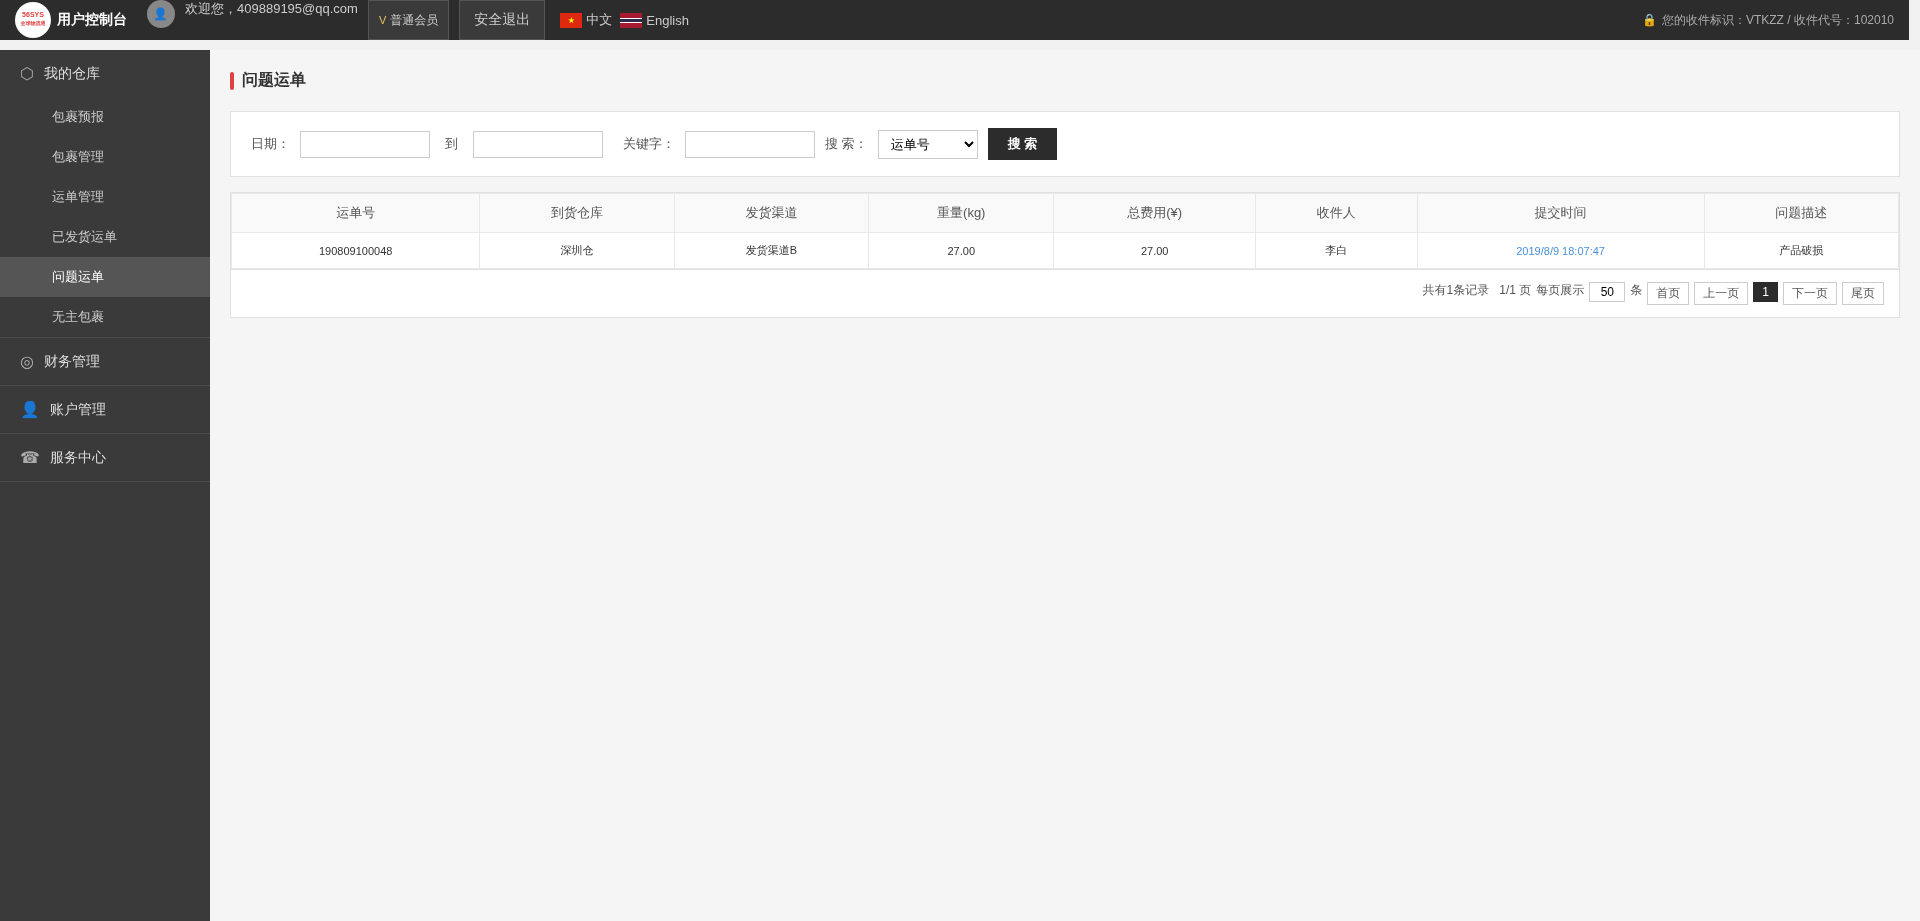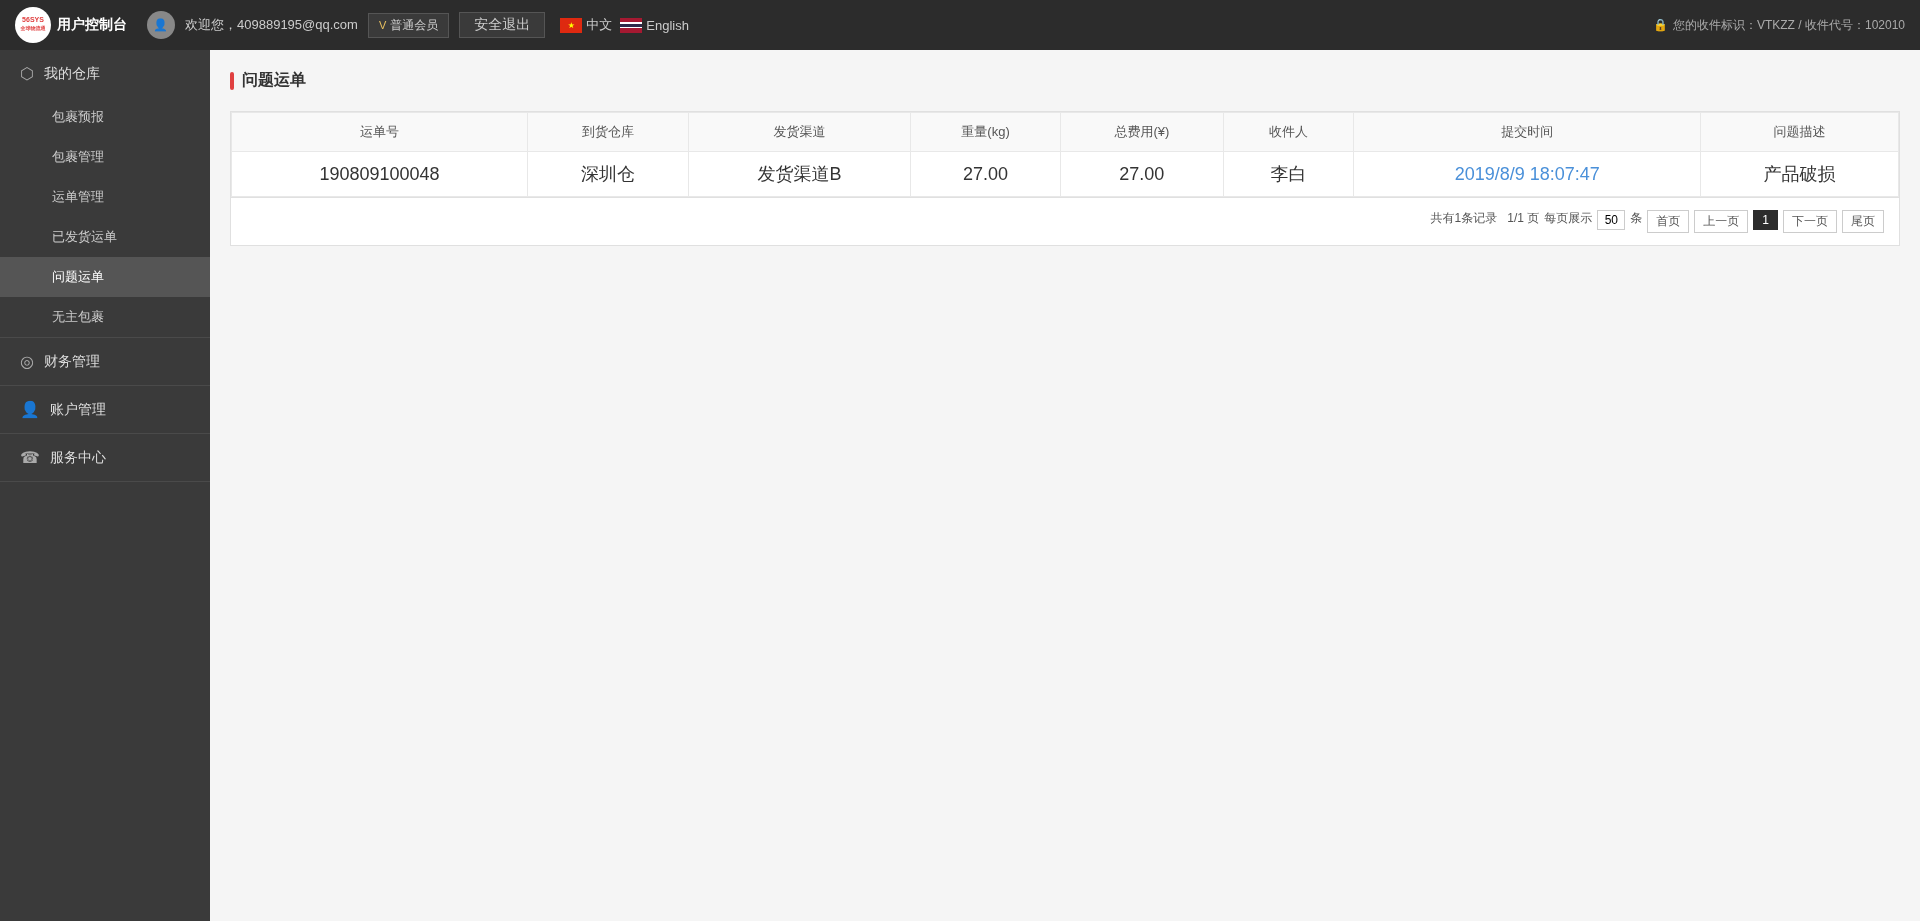--- a/index.html
+++ b/index.html
@@ -1,28 +1,27 @@
 <!DOCTYPE html>
 <html><head>
   <meta charset="utf-8">
   <style>
     * { box-sizing: border-box; margin: 0; padding: 0; }
     body { font-family: "Microsoft YaHei", Arial, sans-serif; font-size: 13px; background: #f0f0f0; }
 
     
     .header {
       background: #2c2c2c;
-      height: 50px;
-      display: flex;
-      align-items: center;
+      height: 40px;
+      display: flex;
       padding: 0 15px;
       color: #ccc;
       gap: 10px;
       position: fixed;
-      top: 0; left: 0; right: 0;
+      top: 0; left: 0; right: 11px;
       z-index: 100;
     }
     .header-logo {
       display: flex;
       align-items: center;
       gap: 6px;
       color: #fff;
       font-size: 14px;
       font-weight: bold;
       margin-right: 10px;
@@ -232,42 +231,42 @@
       text-align: center;
       color: #555;
       font-weight: normal;
       font-size: 13px;
       border: 1px solid #e8e8e8;
     }
     .data-table td {
       padding: 10px 12px;
       text-align: center;
       color: #333;
-      font-size: 18px;
+      font-size: 11px;
       border: 1px solid #e8e8e8;
     }
     .td-link { color: #4a90d9; cursor: pointer; }
     .td-red { color: #e04040; cursor: pointer; }
 
     
     .pagination-bar {
       display: flex;
       align-items: flex-start;
       justify-content: flex-end;
       gap: 5px;
       padding: 12px 15px;
       font-size: 12px;
       color: #555;
       background: #fff;
       border: 1px solid #e0e0e0;
       border-top: none;
     }
     .pagination-info { margin-right: 5px; }
     .page-size-input {
-      width: 28px;
+      width: 36px;
       border: 1px solid #ccc;
       padding: 2px 4px;
       text-align: center;
       font-size: 12px;
     }
     .pagination-btn {
       border: 1px solid #ccc;
       background: #fff;
       padding: 2px 8px;
       cursor: pointer;
@@ -374,20 +373,34 @@
     </div>
   </div>
 
   <div class="main-content">
 
     <div class="page-title-bar">
       <div class="page-title-bar-accent"></div>
       <span class="page-title-text">问题运单</span>
     </div>
 
+    <div class="search-bar">
+      <span class="search-label">日期：</span>
+      <input class="search-input" type="text" placeholder="" style="">
+      <span class="search-to">到</span>
+      <input class="search-input" type="text" placeholder="" style="">
+      <span class="search-keyword-label">关键字：</span>
+      <input class="search-input" type="text" placeholder="" style="">
+      <span class="search-label">搜 索：</span>
+      <select class="search-type-select">
+        <option value="waybill_no">运单号</option>
+        <option value="recipient">收件人</option>
+      </select>
+      <button class="search-button">搜 索</button>
+    </div>
 
     <div class="data-table-container">
       <table class="data-table">
         <thead>
           <tr>
             <th>运单号</th>
             <th>到货仓库</th>
             <th>发货渠道</th>
             <th>重量(kg)</th>
             <th>总费用(¥)</th>

